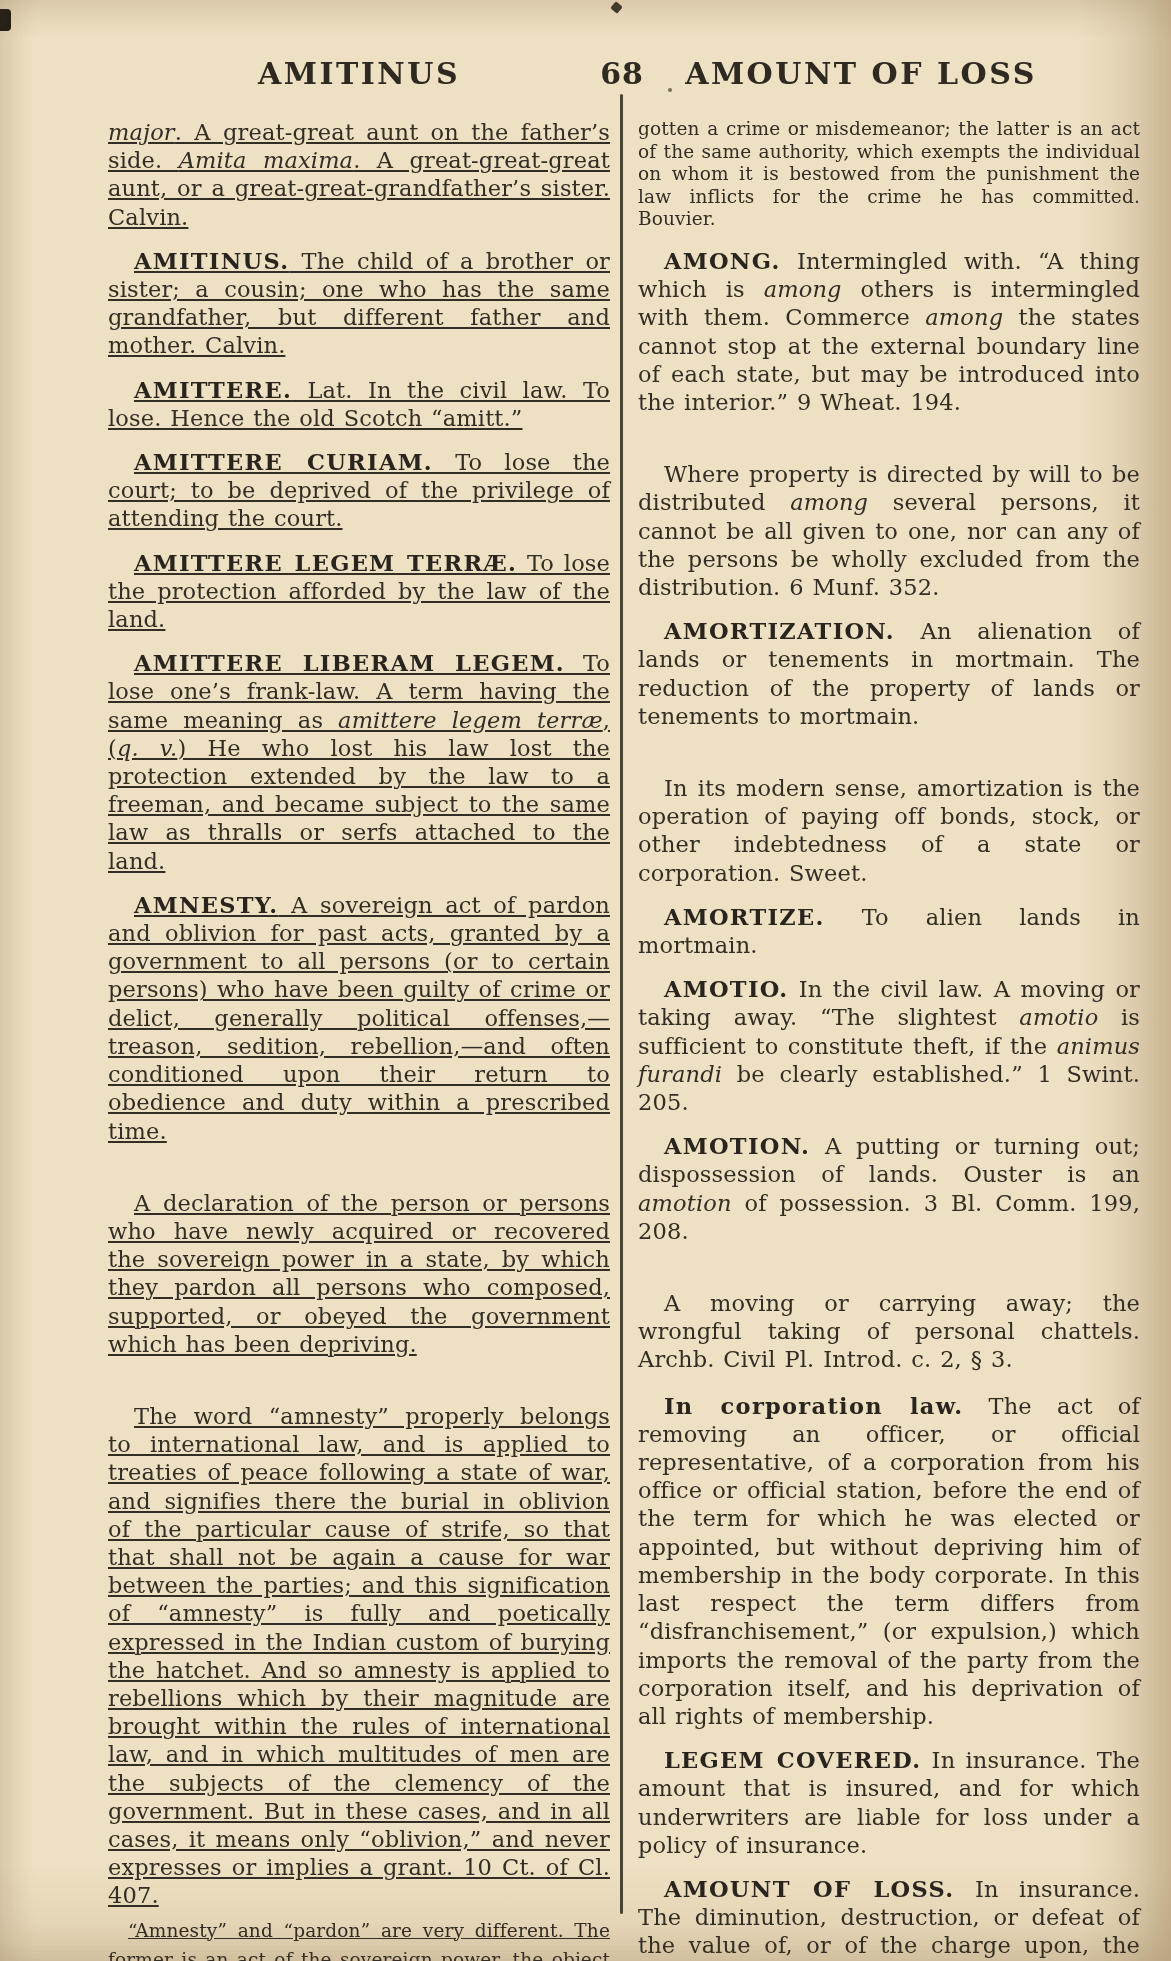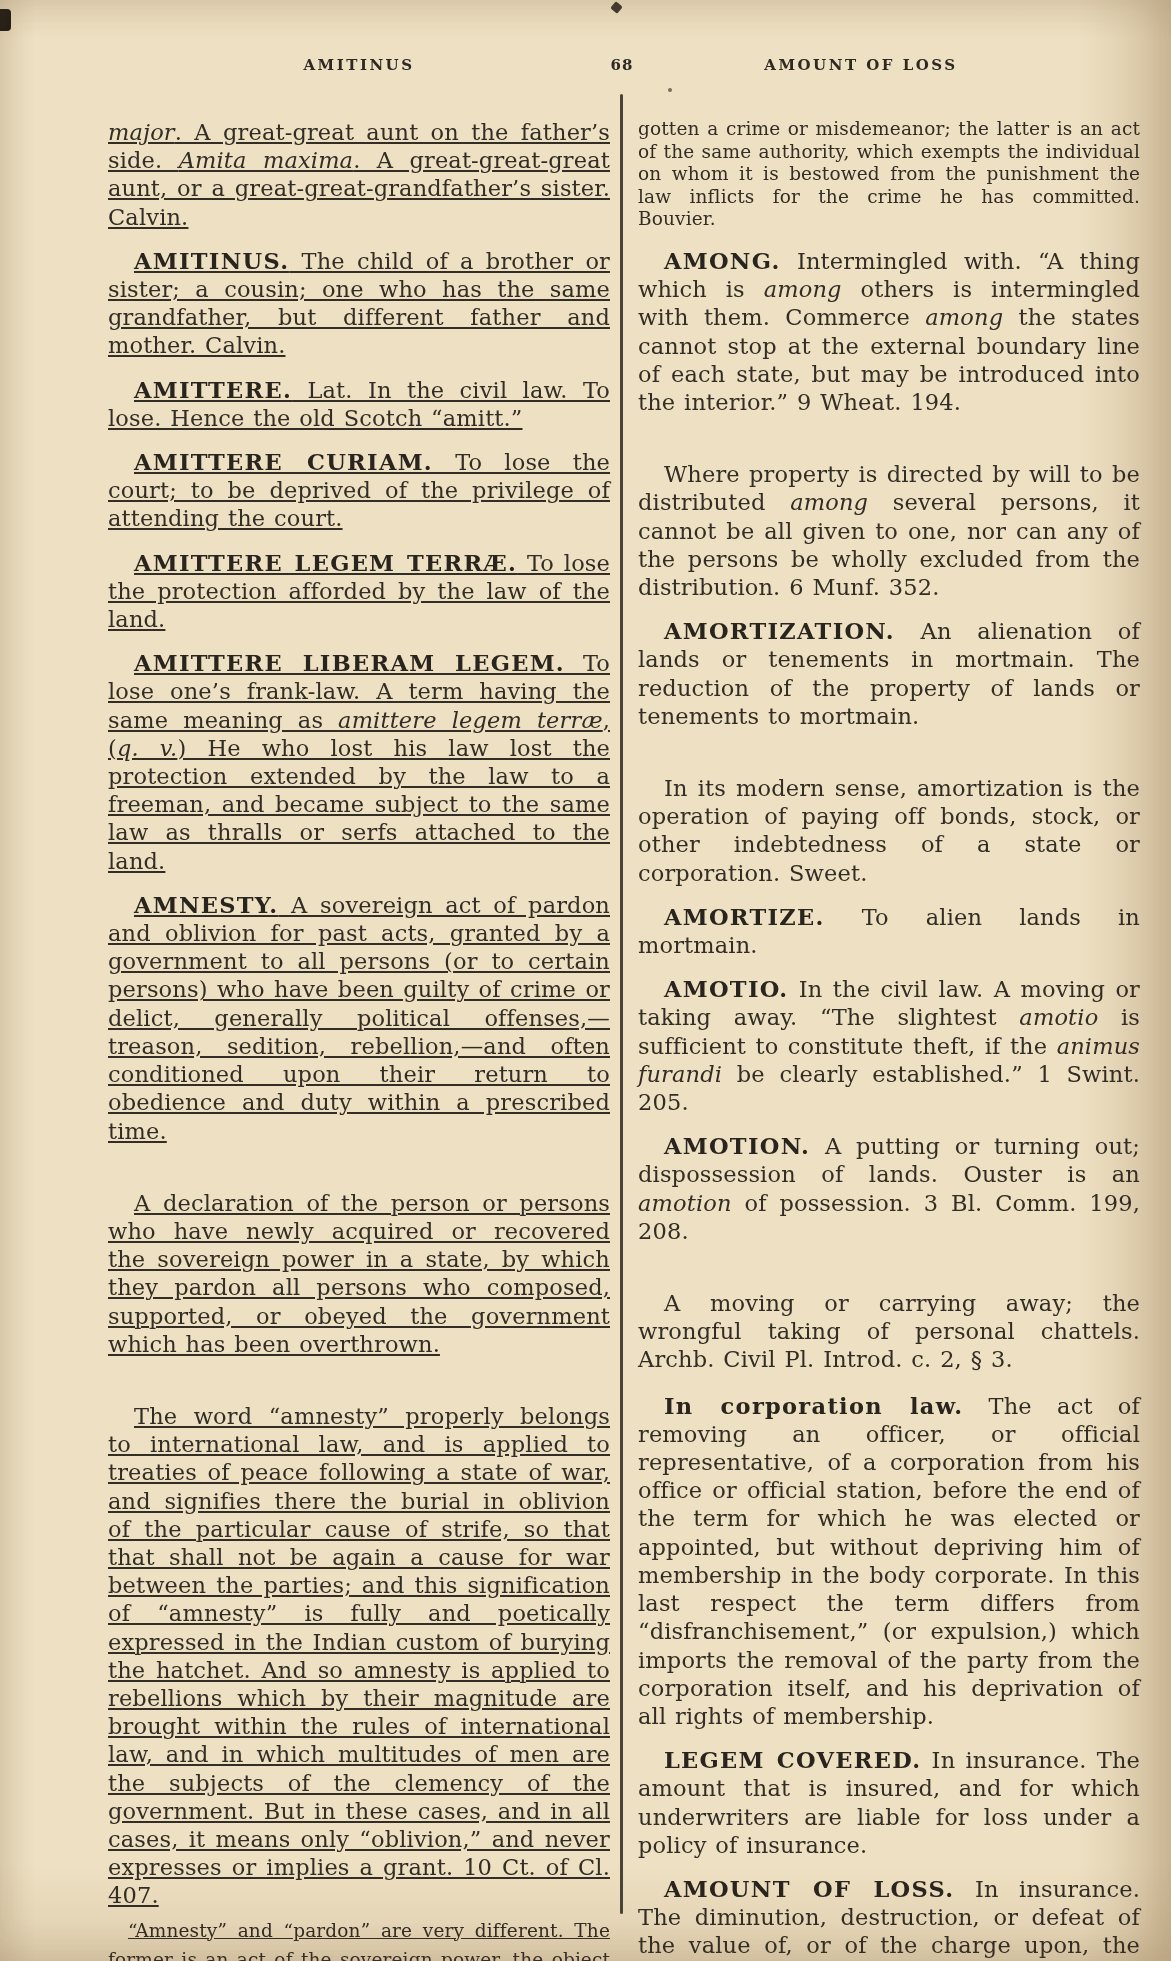--- a/index.html
+++ b/index.html
@@ -14,21 +14,21 @@
       linear-gradient(to bottom, rgba(88,62,30,0.08) 0%, rgba(88,62,30,0) 2%, rgba(88,62,30,0) 95%, rgba(115,82,40,0.12) 100%),
       #eee0c2;
     font-family:"DejaVu Serif","Liberation Serif",serif;
   }
   .page::after{
     content:"";position:absolute;inset:0;pointer-events:none;
     box-shadow:inset -22px 0 38px rgba(120,88,44,0.14), inset 0 -14px 30px rgba(120,88,44,0.07);
   }
   .running-head{
     position:absolute;top:56px;height:30px;
-    font-size:15px;font-weight:bold;letter-spacing:2.5px;
+    font-size:30px;font-weight:bold;letter-spacing:2.5px;
     text-align:center;color:#2e2a22;
   }
   .head-left{left:108px;width:502px;}
   .head-page{left:572px;width:100px;letter-spacing:1px;}
   .head-right{left:610px;width:502px;}
   .column{
     position:absolute;top:118px;width:502px;
     font-size:22.5px;line-height:28.2px;
     word-spacing:1.5px;letter-spacing:0.15px;
   }
@@ -69,21 +69,21 @@
   <div class="divider"></div>
 
   <div class="column col-left" id="left-col">
       <p class="para continuation"><i>major</i>. A great-great aunt on the father’s side. <i>Amita maxima</i>. A great-great-great aunt, or a great-great-grandfather’s sister. Calvin.</p>
       <p class="para entry"><b>AMITINUS.</b> The child of a brother or sister; a cousin; one who has the same grandfather, but different father and mother. Calvin.</p>
       <p class="para entry"><b>AMITTERE.</b> Lat. In the civil law. To lose. Hence the old Scotch “amitt.”</p>
       <p class="para entry"><b>AMITTERE CURIAM.</b> To lose the court; to be deprived of the privilege of attending the court.</p>
       <p class="para entry"><b>AMITTERE LEGEM TERRÆ.</b> To lose the protection afforded by the law of the land.</p>
       <p class="para entry"><b>AMITTERE LIBERAM LEGEM.</b> To lose one’s frank-law. A term having the same meaning as <i>amittere legem terræ</i>, (<i>q. v.</i>) He who lost his law lost the protection extended by the law to a freeman, and became subject to the same law as thralls or serfs attached to the land.</p>
       <p class="para entry"><b>AMNESTY.</b> A sovereign act of pardon and oblivion for past acts, granted by a government to all persons (or to certain persons) who have been guilty of crime or delict, generally political offenses,—treason, sedition, rebellion,—and often conditioned upon their return to obedience and duty within a prescribed time.</p>
-      <p class="para sub">A declaration of the person or persons who have newly acquired or recovered the sovereign power in a state, by which they pardon all persons who composed, supported, or obeyed the government which has been overthrown.</p>
+      <p class="para sub">A declaration of the person or persons who have newly acquired or recovered the sovereign power in a state, by which they pardon all persons who composed, supported, or obeyed the government which has been depriving.</p>
       <p class="para sub">The word “amnesty” properly belongs to international law, and is applied to treaties of peace following a state of war, and signifies there the burial in oblivion of the particular cause of strife, so that that shall not be again a cause for war between the parties; and this signification of “amnesty” is fully and poetically expressed in the Indian custom of burying the hatchet. And so amnesty is applied to rebellions which by their magnitude are brought within the rules of international law, and in which multitudes of men are the subjects of the clemency of the government. But in these cases, and in all cases, it means only “oblivion,” and never expresses or implies a grant. 10 Ct. of Cl. 407.</p>
       <p class="para fine">“Amnesty” and “pardon” are very different. The former is an act of the sovereign power, the object of which is to efface and to cause to be for-</p>
     </div>
 
   <div class="column col-right" id="right-col">
       <p class="para fine-continuation">gotten a crime or misdemeanor; the latter is an act of the same authority, which exempts the individual on whom it is bestowed from the punishment the law inflicts for the crime he has committed. Bouvier.</p>
       <p class="para entry"><b>AMONG.</b> Intermingled with. “A thing which is <i>among</i> others is intermingled with them. Commerce <i>among</i> the states cannot stop at the external boundary line of each state, but may be introduced into the interior.” 9 Wheat. 194.</p>
       <p class="para sub">Where property is directed by will to be distributed <i>among</i> several persons, it cannot be all given to one, nor can any of the persons be wholly excluded from the distribution. 6 Munf. 352.</p>
       <p class="para entry"><b>AMORTIZATION.</b> An alienation of lands or tenements in mortmain. The reduction of the property of lands or tenements to mortmain.</p>
       <p class="para sub">In its modern sense, amortization is the operation of paying off bonds, stock, or other indebtedness of a state or corporation. Sweet.</p>

